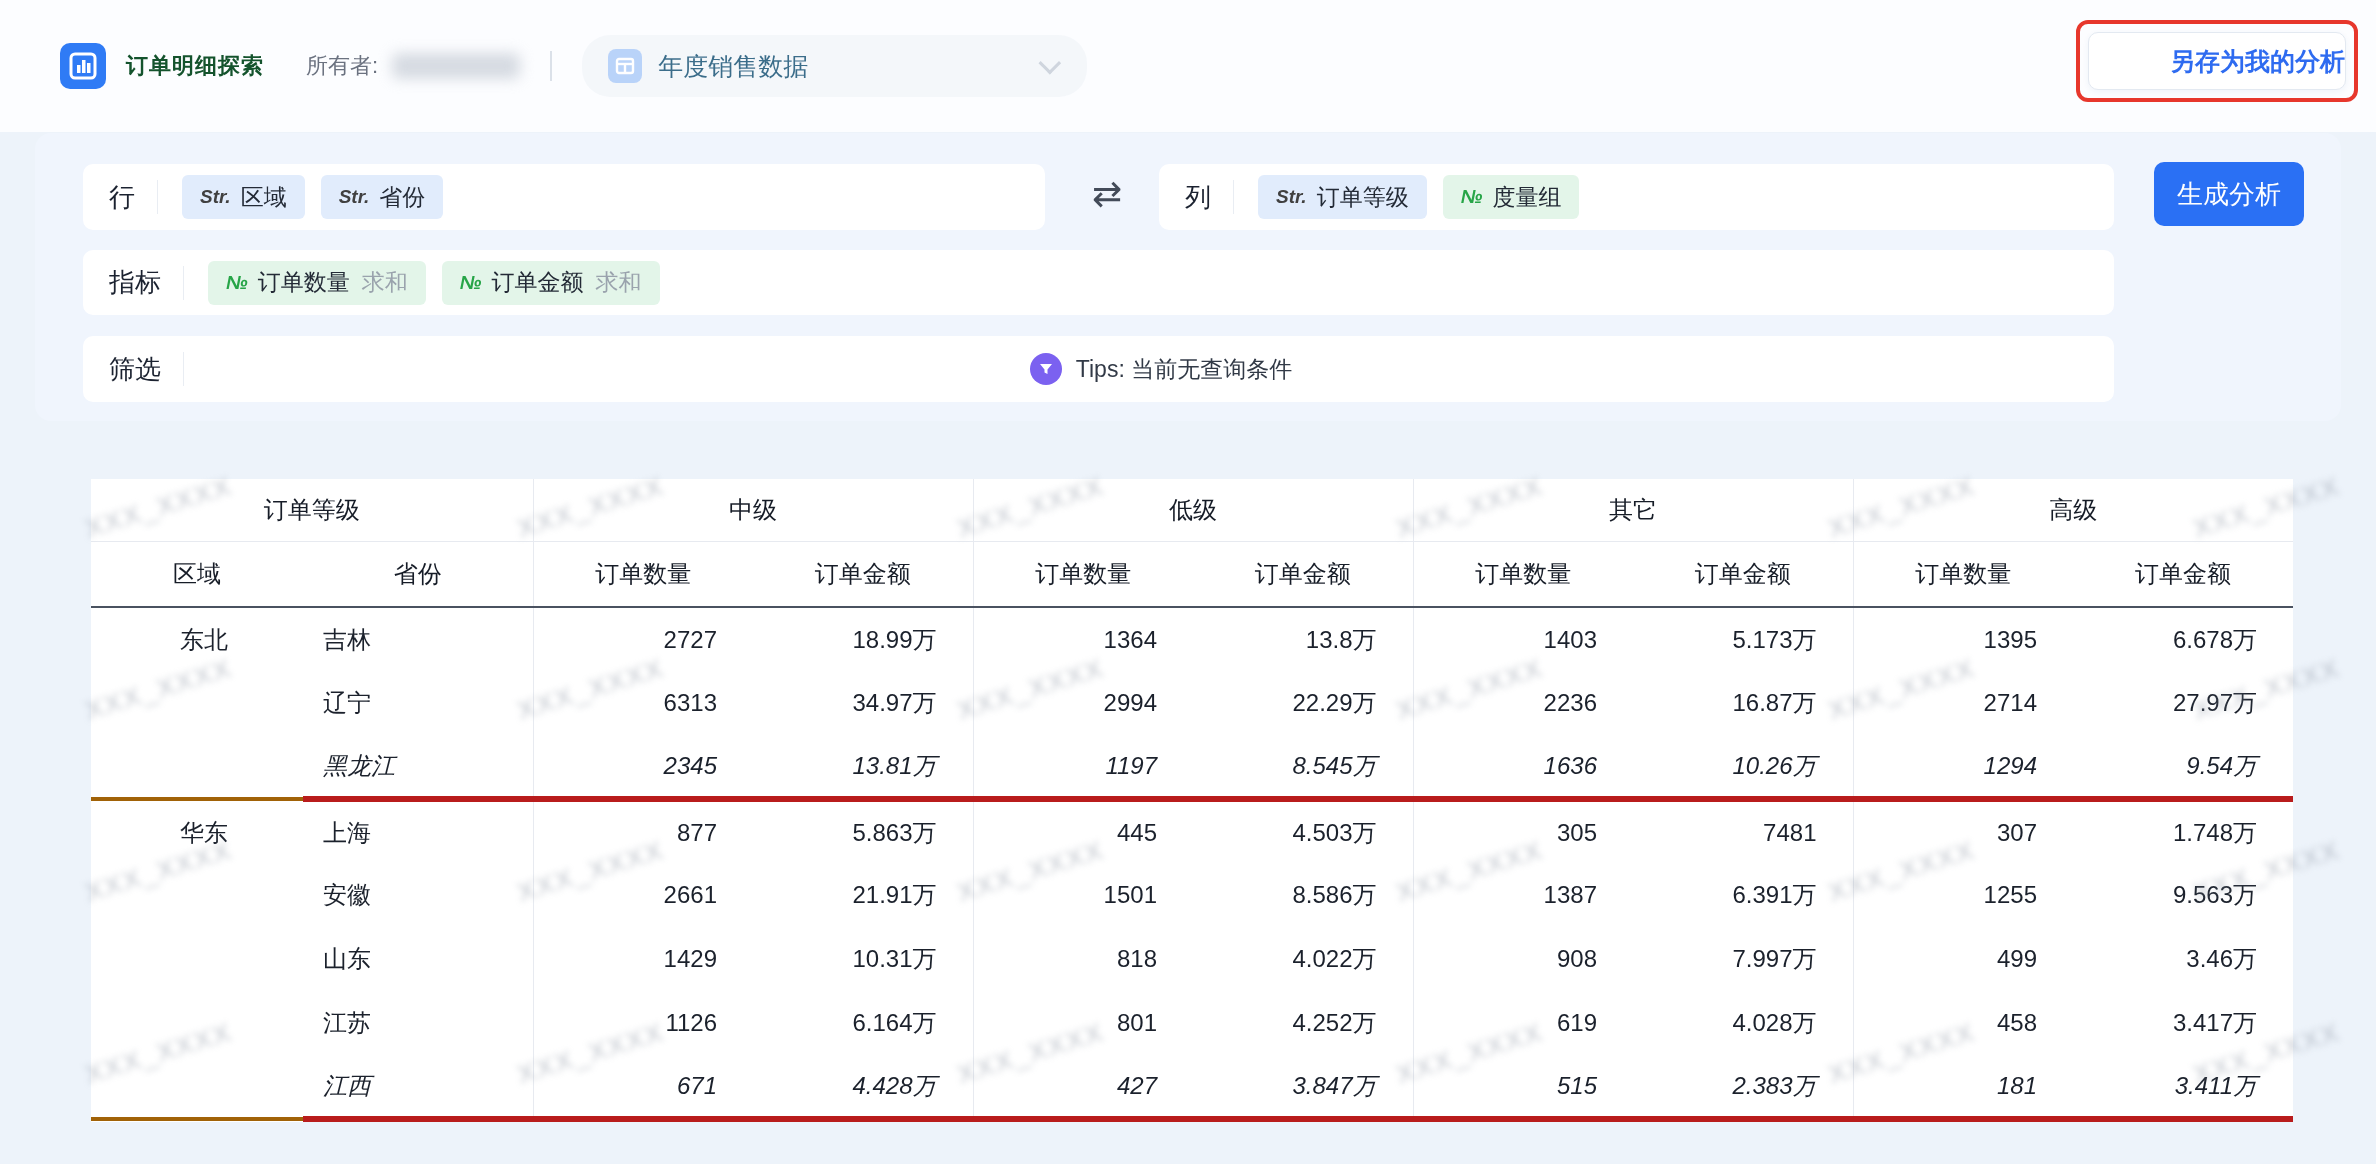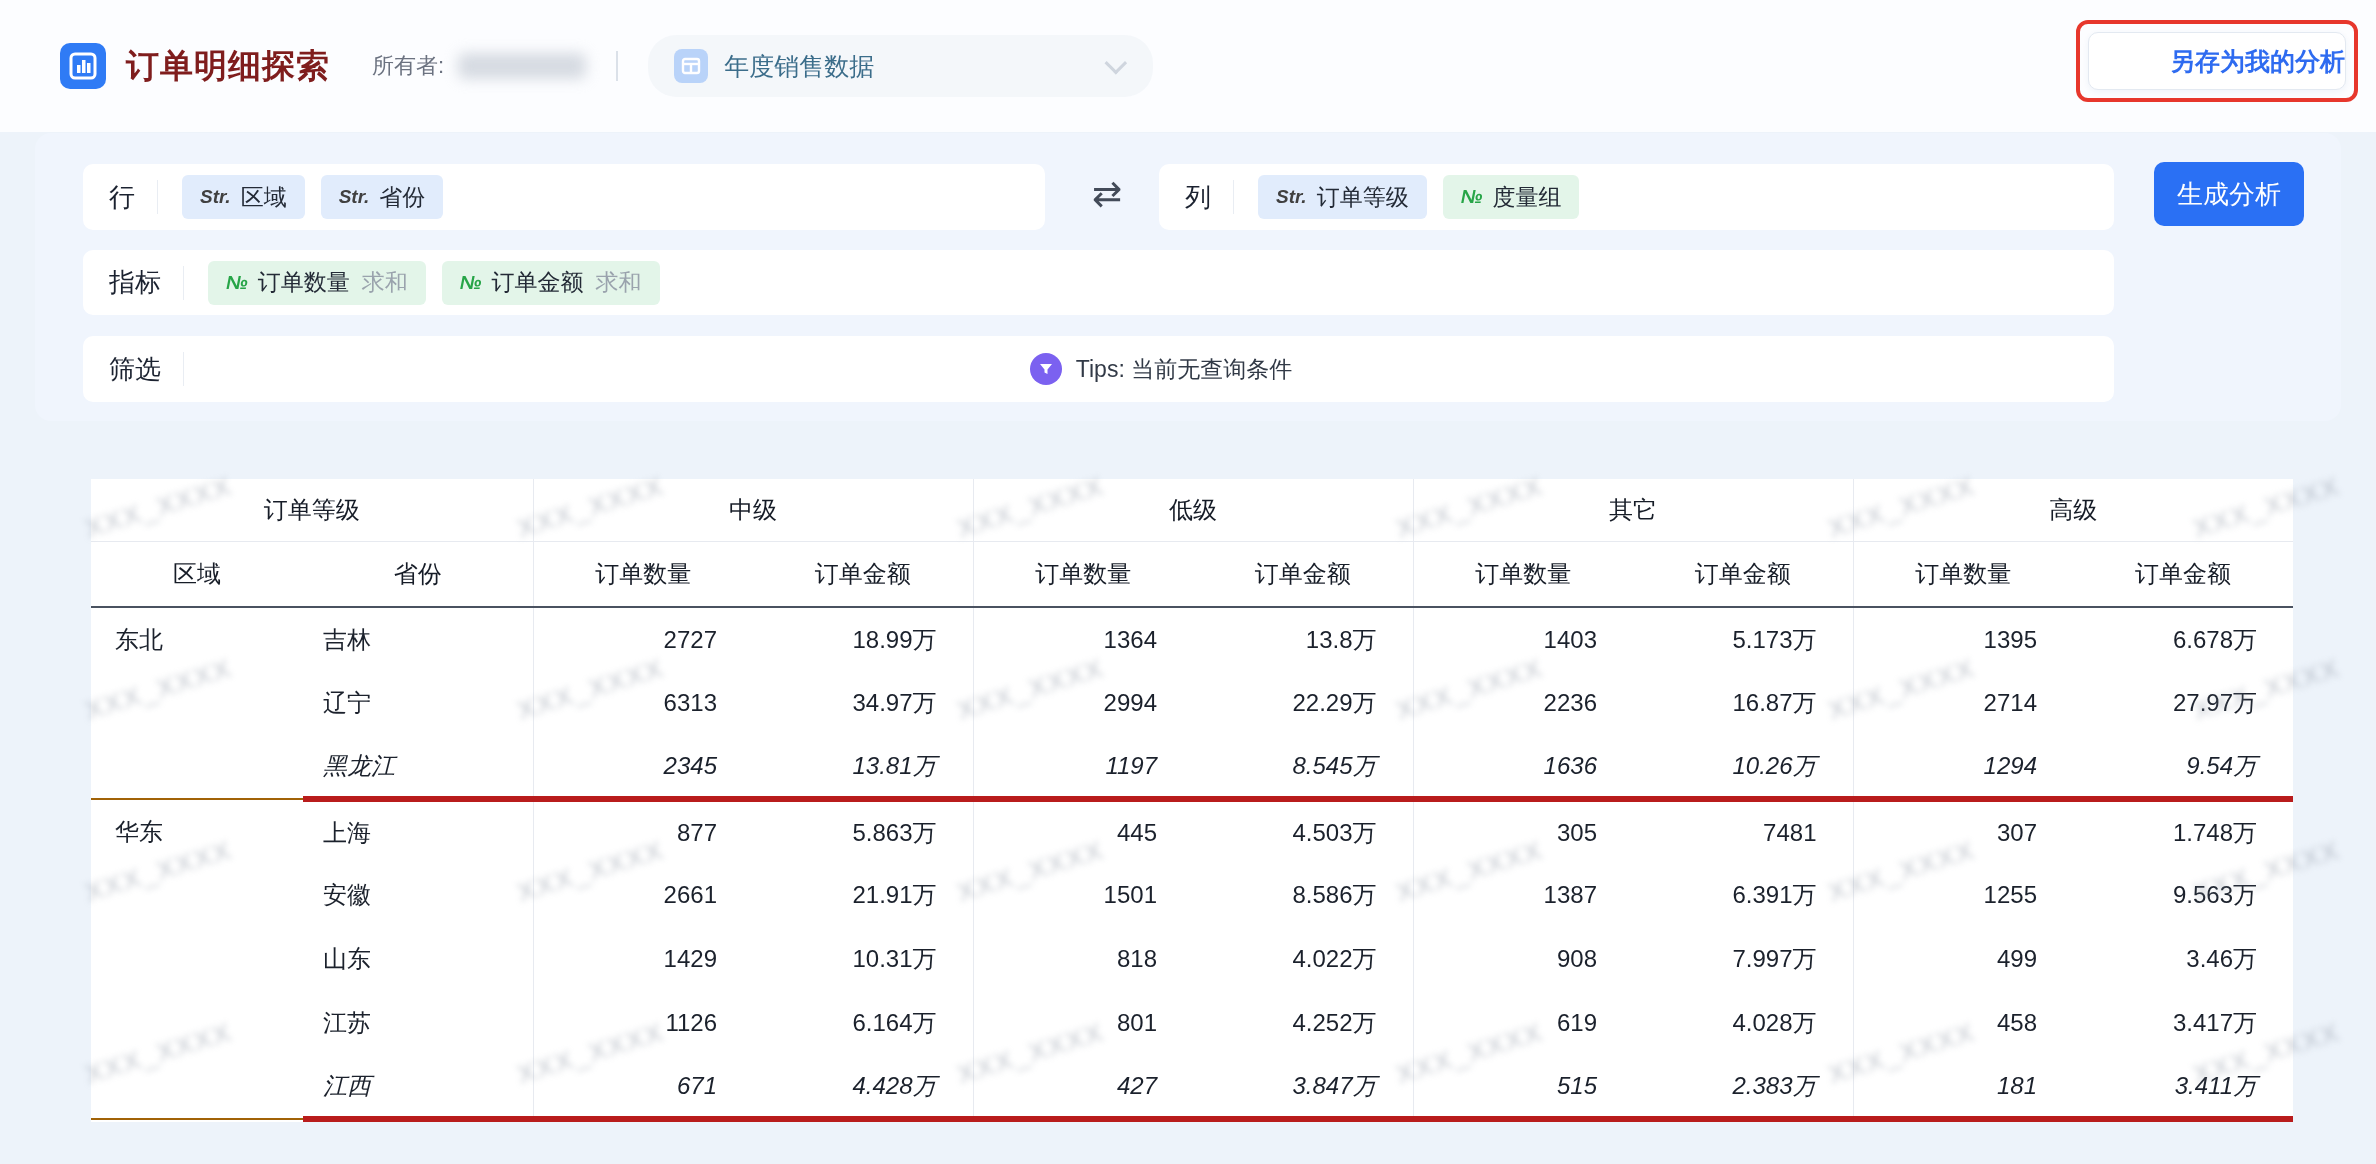--- a/index.html
+++ b/index.html
@@ -11,21 +11,21 @@
 
   
   .topbar {
     position:absolute; left:0; top:0; width:2376px; height:132px;
     background:#fcfdff; display:flex; align-items:center; padding-left:60px;
   }
   .logo {
     width:46px; height:46px; border-radius:10px; background:#2f7bf5;
     display:flex; align-items:center; justify-content:center; flex:none;
   }
-  .page-title { font-size:33px; font-weight:700; color:#7f1d1d; margin-left:20px; letter-spacing:1px; }
+  .page-title { font-size:22px; font-weight:700; color:#14532d; margin-left:20px; letter-spacing:1px; }
   .owner-label { font-size:22px; color:#6b7280; margin-left:42px; }
   .owner-blur {
     display:inline-block; width:128px; height:26px; margin-left:14px; border-radius:6px;
     background:#c9cfd8; filter:blur(7px); opacity:.75;
   }
   .vdiv { width:2px; height:30px; background:#dbe1e9; margin:0 30px; }
   .dataset-select {
     width:505px; height:62px; border-radius:28px; background:#f3f6fa;
     display:flex; align-items:center; padding:0 26px; opacity:.8; cursor:pointer;
   }
@@ -95,21 +95,21 @@
   }
   table { border-collapse:collapse; table-layout:fixed; width:2202px; font-size:24px; color:#1b212c; }
   col.c-region { width:212px; } col.c-prov { width:230px; } col.c-m { width:220px; }
   thead th { font-weight:500; color:#161c27; text-align:center; }
   tr.hr1 th { height:62px; border-bottom:1px solid #e7eaf0; }
   tr.hr2 th { height:66px; border-bottom:2px solid #4a5260; }
   tbody td { height:64px; }
   .gb { border-left:1px solid #e7eaf0; }
   td.num { text-align:right; padding-right:36px; }
   td.province { text-align:left; padding-left:20px; }
-  td.region { text-align:left; padding-left:24px; vertical-align:top; line-height:64px; border-bottom:2px solid #a16207; }
+  td.region { text-align:center; padding-left:14px; vertical-align:top; line-height:64px; border-bottom:4px solid #a16207; }
   tr.gend td { border-bottom:6px solid #b91c1c;font-style:italic; }
 
   .wm-layer { position:absolute; left:0; top:0; width:2202px; height:660px; pointer-events:none; }
   .wm {
     position:absolute; transform:rotate(-17deg); filter:blur(3px); opacity:.5;
     color:#8a93a1; font-size:26px; letter-spacing:2px; white-space:nowrap;
   }
 </style>
 </head>
 <body>

